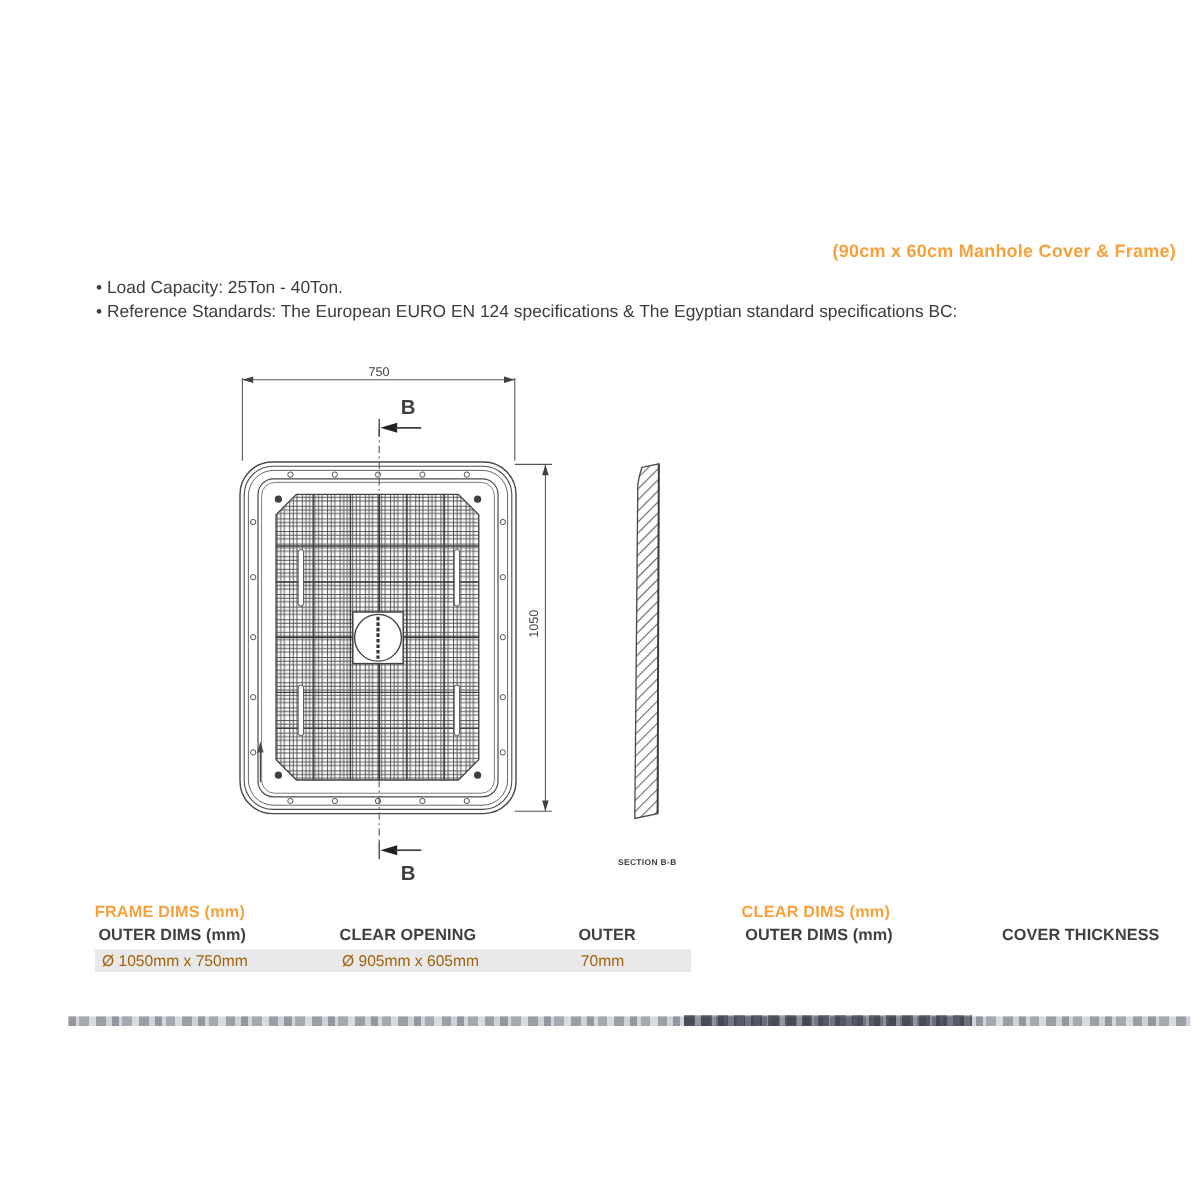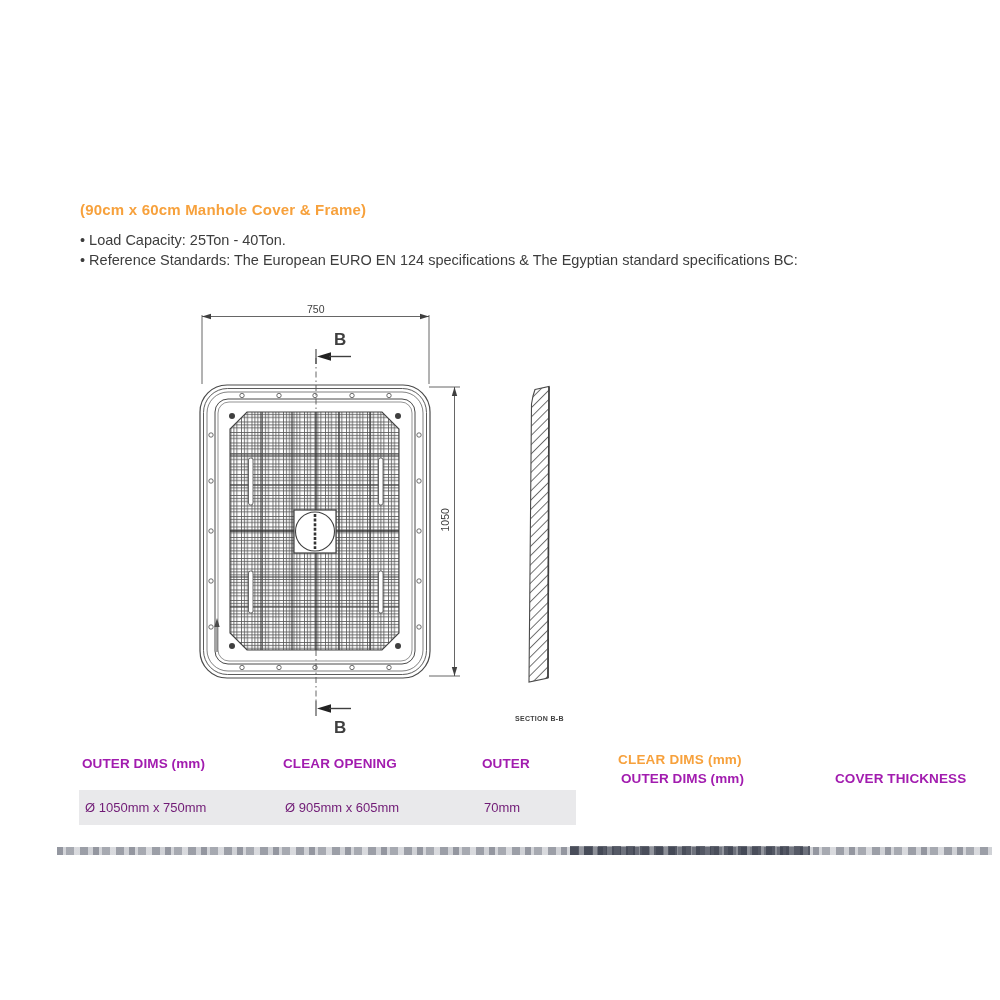--- a/index.html
+++ b/index.html
@@ -3,37 +3,37 @@
 <meta charset="utf-8">
 <style>
   html,body{margin:0;padding:0;}
   body{
     width:1000px;height:1000px;position:relative;background:#ffffff;
     font-family:"Liberation Sans","DejaVu Sans",sans-serif;overflow:hidden;
   }
   .intro{position:absolute;left:80px;top:201px;width:900px;}
   .intro-title{
     margin:0 0 12px 0;font-size:15px;line-height:17px;font-weight:bold;
-    color:#F7A13C;letter-spacing:.2px;
+    color:#F7A13C;letter-spacing:.2px;text-align:right;
   }
   .intro-line{
     margin:0;font-size:14.5px;line-height:20px;color:#3d3d3d;
   }
   .drawing{position:absolute;left:157px;top:285px;width:460px;height:460px;}
   .spec-table{position:absolute;top:752px;}
   .spec-table.frame{left:79px;width:497px;}
   .spec-table.cover{left:618px;width:370px;}
   .tbl-title{
     font-size:13.5px;line-height:15px;font-weight:bold;color:#F7A13C;
     letter-spacing:.2px;margin:0;
   }
   .tbl-head{display:grid;margin-top:4px;font-size:13.5px;line-height:16px;
-    font-weight:bold;color:#a21caf;letter-spacing:.1px;}
-  .tbl-row{display:grid;margin-top:18px;background:#E9E9EB;height:35px;
-    align-items:center;font-size:13px;color:#701a75;}
+    font-weight:bold;color:#404040;letter-spacing:.1px;}
+  .tbl-row{display:grid;margin-top:4px;background:#E9E9EB;height:19px;
+    align-items:center;font-size:13px;color:#a16207;}
   .frame .tbl-head,.frame .tbl-row{grid-template-columns:202px 199px 96px;}
   .cover .tbl-head,.cover .tbl-row{grid-template-columns:215px 155px;}
   .tbl-head span{padding-left:2px;}
   .tbl-head span:first-child{padding-left:3px;}
   .tbl-row span{padding-left:4px;}
   .tbl-row span:first-child{padding-left:6px;}
   .texture{
     position:absolute;left:57px;top:847px;width:935px;height:8px;
     background:
       repeating-linear-gradient(90deg,
@@ -195,20 +195,21 @@
 
   <g>
     <polygon points="378,104.5 392,101.5 391,393 372,397 374.5,119 376,111" fill="url(#hatch)" stroke="#4a4a4a" stroke-width="1.1"></polygon>
     <line x1="392" y1="101.5" x2="391" y2="393" stroke="#3f3f3f" stroke-width="1.6"></line>
     <text x="358" y="436" font-size="7" font-weight="bold" fill="#2e2e2e" letter-spacing="0.3">SECTION B-B</text>
   </g>
 </svg>
 </div>
 
 <div class="spec-table frame">
+  <p class="tbl-title">FRAME DIMS (mm)</p>
   <div class="tbl-head">
     <span>OUTER DIMS (mm)</span>
     <span>CLEAR OPENING</span>
     <span>OUTER</span>
   </div>
   <div class="tbl-row">
     <span>Ø 1050mm x 750mm</span>
     <span>Ø 905mm x 605mm</span>
     <span>70mm</span>
   </div>

